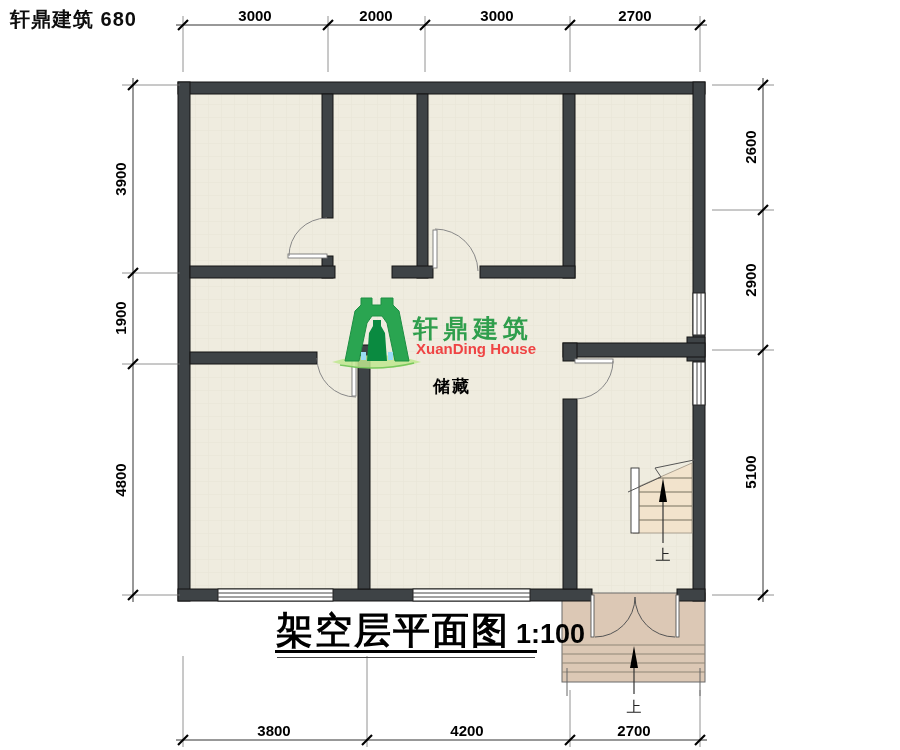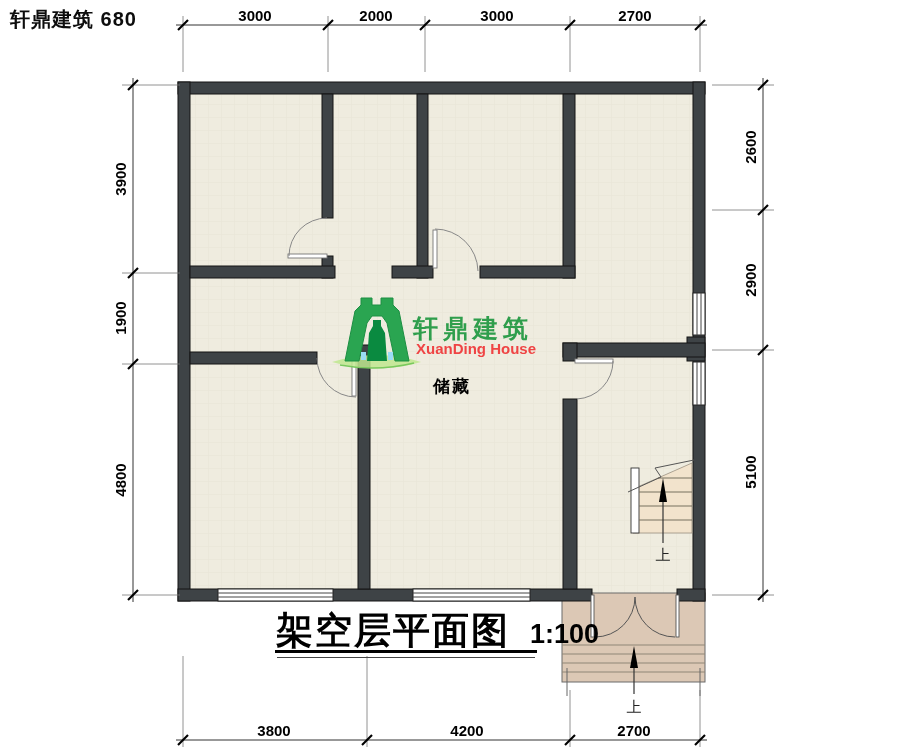--- a/index.html
+++ b/index.html
@@ -2,21 +2,21 @@
 <html><head>
 <meta charset="utf-8">
 <style>
   html,body{margin:0;padding:0;}
   body{width:900px;height:750px;position:relative;background:#ffffff;
        font-family:"Liberation Sans",sans-serif;overflow:hidden;}
   .abs{position:absolute;}
   .hdr{left:10px;top:6px;font-size:20px;font-weight:bold;color:#0d0d0d;letter-spacing:1px;}
   .title-wrap{left:276px;top:606px;width:264px;text-align:center;white-space:nowrap;}
   .title-main{font-size:37px;font-weight:bold;color:#000;letter-spacing:2px;}
-  .title-scale{font-size:27px;font-weight:bold;color:#000;margin-left:20px;}
+  .title-scale{font-size:27px;font-weight:bold;color:#000;margin-left:6px;}
   .title-bar1{left:275px;top:650px;width:262px;height:3px;background:#000;}
   .title-bar2{left:277px;top:657px;width:258px;height:1px;background:#444;}
   .logo-cn{left:413px;top:312px;font-size:25px;font-weight:bold;color:#2f9e4c;letter-spacing:5px;}
   .logo-en{left:416px;top:340px;font-size:15px;font-weight:bold;color:#ef4444;}
   .storage{left:417px;top:375px;font-size:17px;font-weight:bold;color:#000;letter-spacing:2px;margin-left:16px;}
   svg text.dim{font-family:"Liberation Sans",sans-serif;font-size:15px;font-weight:bold;fill:#000;}
   svg text.cjk{font-family:"Liberation Sans",sans-serif;font-size:15px;fill:#222;}
 </style>
 </head>
 <body>

